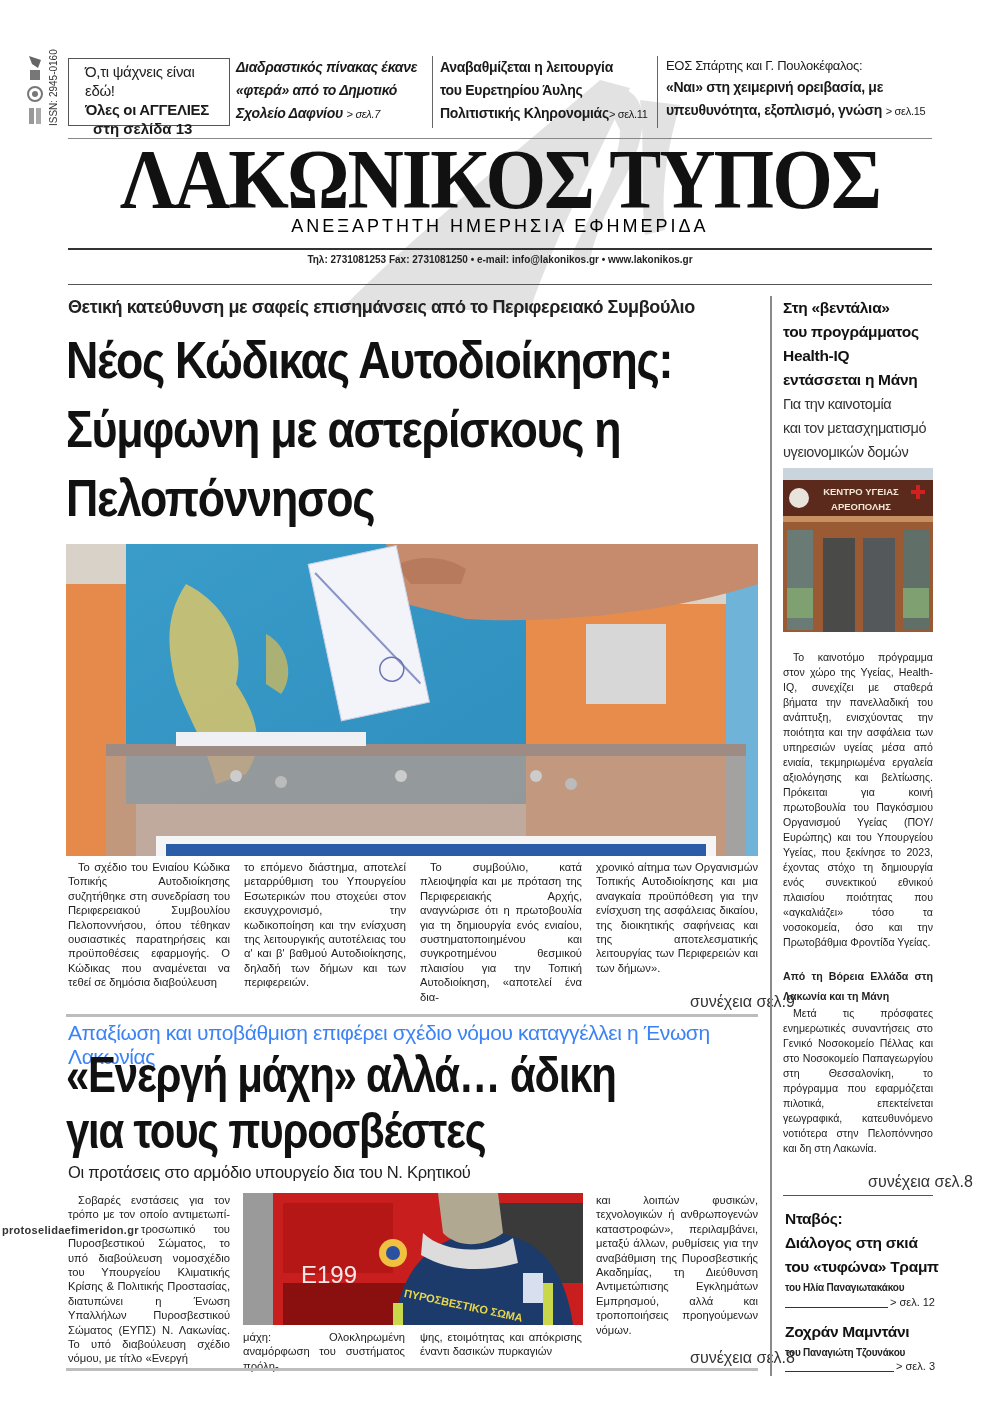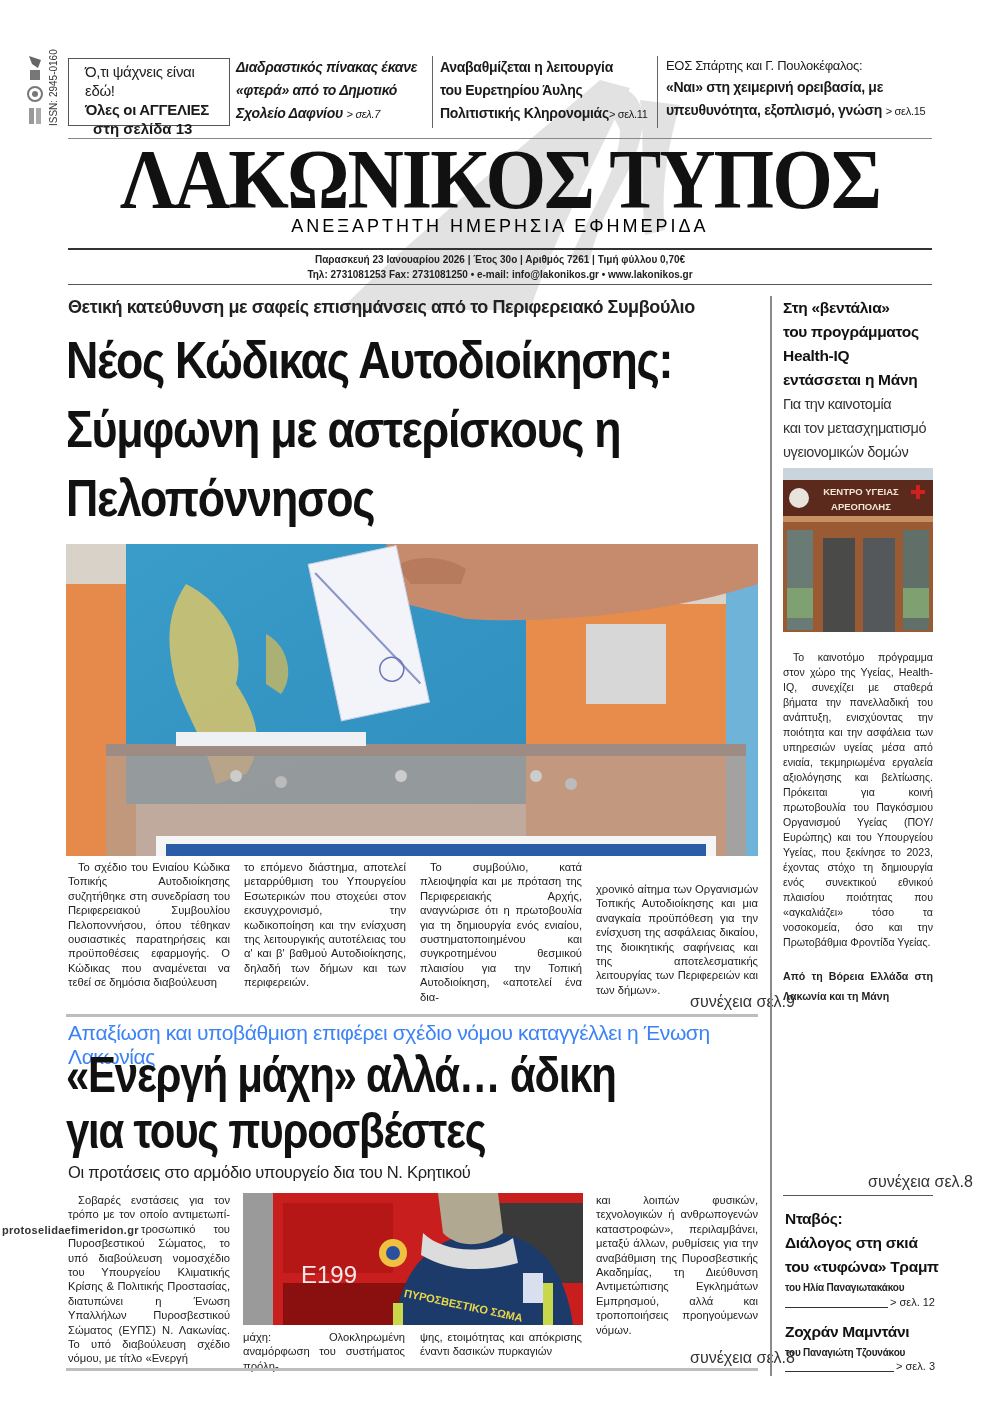--- a/index.html
+++ b/index.html
@@ -126,21 +126,20 @@
   <span class="kicker">ΕΟΣ Σπάρτης και Γ. Πουλοκέφαλος:</span>
   <div>«Ναι» στη χειμερινή ορειβασία, με</div>
   <div><span>υπευθυνότητα, εξοπλισμό, γνώση</span> <span class="pg">&gt; σελ.15</span></div>
 </div>
 
 <div class="rule" style="left:68px; top:138px; width:864px; border-top-color:#888;"></div>
 <div class="masthead-title">ΛΑΚΩΝΙΚΟΣ ΤΥΠΟΣ</div>
 <div class="masthead-sub">ΑΝΕΞΑΡΤΗΤΗ ΗΜΕΡΗΣΙΑ ΕΦΗΜΕΡΙΔΑ</div>
 <div class="rule" style="left:68px; top:248px; width:864px; border-top-width:2px; border-top-color:#333;"></div>
 <div class="dateline">
-  <div>Παρασκευή 23 Ιανουαρίου 2026 | Έτος 30ο | Αριθμός 7261 | Τιμή φύλλου 0,70€</div>
   <div>Τηλ: 2731081253 Fax: 2731081250 • e-mail: info@lakonikos.gr • www.lakonikos.gr</div>
 </div>
 <div class="rule" style="left:68px; top:284px; width:864px; border-top-color:#555;"></div>
 
 <div class="kicker-main">Θετική κατεύθυνση με σαφείς επισημάνσεις από το Περιφερειακό Συμβούλιο</div>
 <div class="headline-main">
   <div>Νέος Κώδικας Αυτοδιοίκησης:</div>
   <div>Σύμφωνη με αστερίσκους η</div>
   <div>Πελοπόννησος</div>
 </div>
@@ -183,21 +182,21 @@
 
 <div class="col-text" style="left:68px; top:860px; width:162px;">
     <p>Το σχέδιο του Ενιαίου Κώδικα Τοπικής Αυτοδιοίκησης συζητήθηκε στη συνεδρίαση του Περιφερειακού Συμβουλίου Πελοποννήσου, όπου τέθηκαν ουσιαστικές παρατηρήσεις και προϋποθέσεις εφαρμογής. Ο Κώδικας που αναμένεται να τεθεί σε δημόσια διαβούλευση</p>
   </div>
 <div class="col-text" style="left:244px; top:860px; width:162px;">
     <p style="text-indent:0">το επόμενο διάστημα, αποτελεί μεταρρύθμιση του Υπουργείου Εσωτερικών που στοχεύει στον εκσυγχρονισμό, την κωδικοποίηση και την ενίσχυση της λειτουργικής αυτοτέλειας του α' και β' βαθμού Αυτοδιοίκησης, δηλαδή των δήμων και των περιφερειών.</p>
   </div>
 <div class="col-text" style="left:420px; top:860px; width:162px;">
     <p>Το συμβούλιο, κατά πλειοψηφία και με πρόταση της Περιφερειακής Αρχής, αναγνώρισε ότι η πρωτοβουλία για τη δημιουργία ενός ενιαίου, συστηματοποιημένου και συγκροτημένου θεσμικού πλαισίου για την Τοπική Αυτοδιοίκηση, «αποτελεί ένα δια-</p>
   </div>
-<div class="col-text" style="left:596px; top:860px; width:162px;margin-top:22px;">
+<div class="col-text" style="left:596px; top:860px; width:162px;">
     <p style="text-indent:0">χρονικό αίτημα των Οργανισμών Τοπικής Αυτοδιοίκησης και μια αναγκαία προϋπόθεση για την ενίσχυση της ασφάλειας δικαίου, της διοικητικής σαφήνειας και της αποτελεσματικής λειτουργίας των Περιφερειών και των δήμων».</p>
   </div>
 <div class="cont" style="left:690px; top:993px;">συνέχεια σελ.9</div>
 
 <div class="hr-gray" style="left:66px; top:1014px; width:692px;"></div>
 
 <div class="kicker-2">Απαξίωση και υποβάθμιση επιφέρει σχέδιο νόμου καταγγέλλει η Ένωση Λακωνίας</div>
 <div class="headline-2">
   <div>«Ενεργή μάχη» αλλά… άδικη</div>
   <div>για τους πυροσβέστες</div>
@@ -272,20 +271,21 @@
     <rect x="4" y="120" width="26" height="30" fill="#7fa070"></rect>
     <rect x="120" y="120" width="26" height="30" fill="#7fa070"></rect>
   </svg>
 </div>
 
 <div class="sb-text" style="top:650px;">
     <p>Το καινοτόμο πρόγραμμα στον χώρο της Υγείας, Health-IQ, συνεχίζει με σταθερά βήματα την πανελλαδική του ανάπτυξη, ενισχύοντας την ποιότητα και την ασφάλεια των υπηρεσιών υγείας μέσα από ενιαία, τεκμηριωμένα εργαλεία αξιολόγησης και βελτίωσης. Πρόκειται για κοινή πρωτοβουλία του Παγκόσμιου Οργανισμού Υγείας (ΠΟΥ/Ευρώπης) και του Υπουργείου Υγείας, που ξεκίνησε το 2023, έχοντας στόχο τη δημιουργία ενός συνεκτικού εθνικού πλαισίου ποιότητας που «αγκαλιάζει» τόσο τα νοσοκομεία, όσο και την Πρωτοβάθμια Φροντίδα Υγείας.</p>
   </div>
 <div class="sb-text" style="top:966px;">
   <div class="sb-subhead">Από τη Βόρεια Ελλάδα στη Λακωνία και τη Μάνη</div>
+  <p>Μετά τις πρόσφατες ενημερωτικές συναντήσεις στο Γενικό Νοσοκομείο Πέλλας και στο Νοσοκομείο Παπαγεωργίου στη Θεσσαλονίκη, το πρόγραμμα που εφαρμόζεται πιλοτικά, επεκτείνεται γεωγραφικά, κατευθυνόμενο νοτιότερα στην Πελοπόννησο και δη στη Λακωνία.</p>
 </div>
 <div class="cont" style="left:868px; top:1173px;">συνέχεια σελ.8</div>
 
 <div class="sb-box-rule" style="top:1195px; width:150px;"></div>
 
 <div class="sb-op-title" style="top:1207px;">
   <div>Νταβός:</div>
   <div>Διάλογος στη σκιά</div>
   <div>του «τυφώνα» Τραμπ</div>
 </div>

